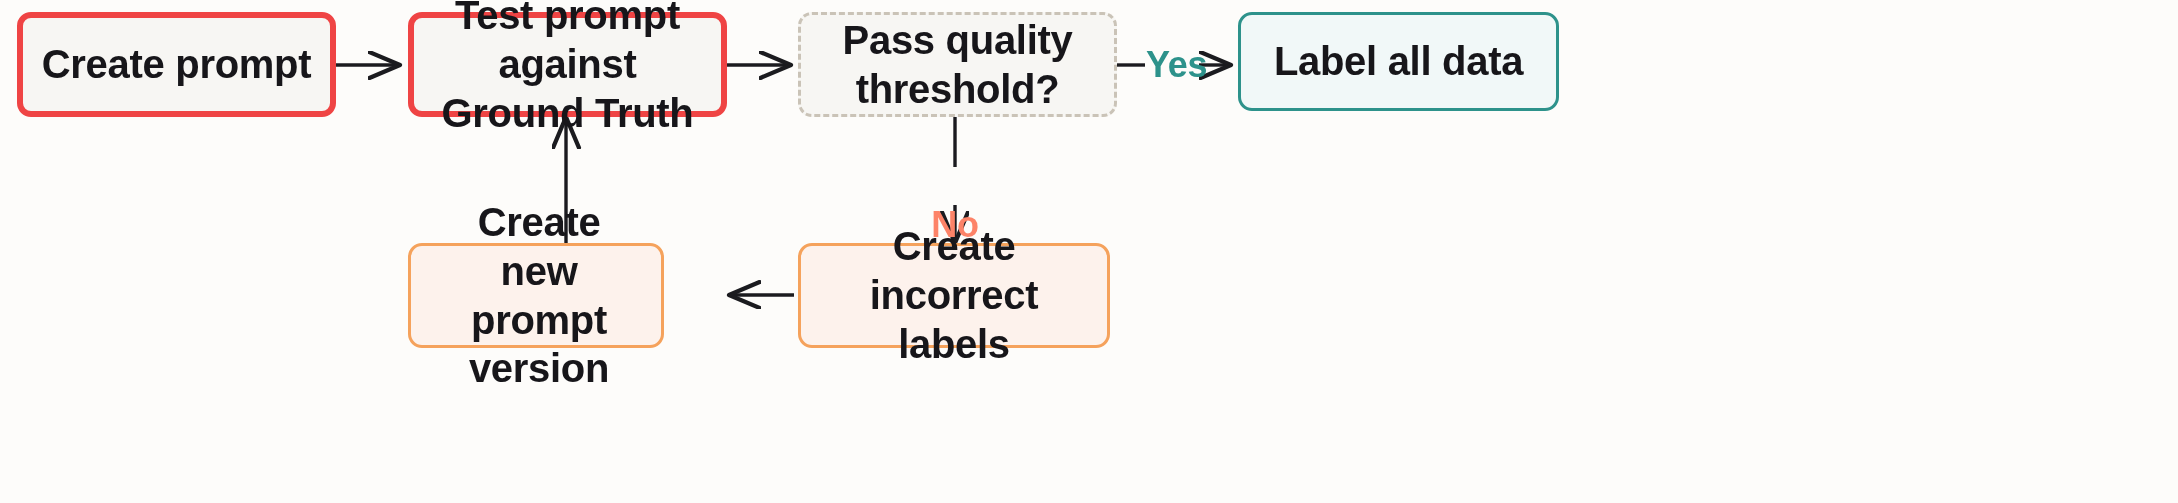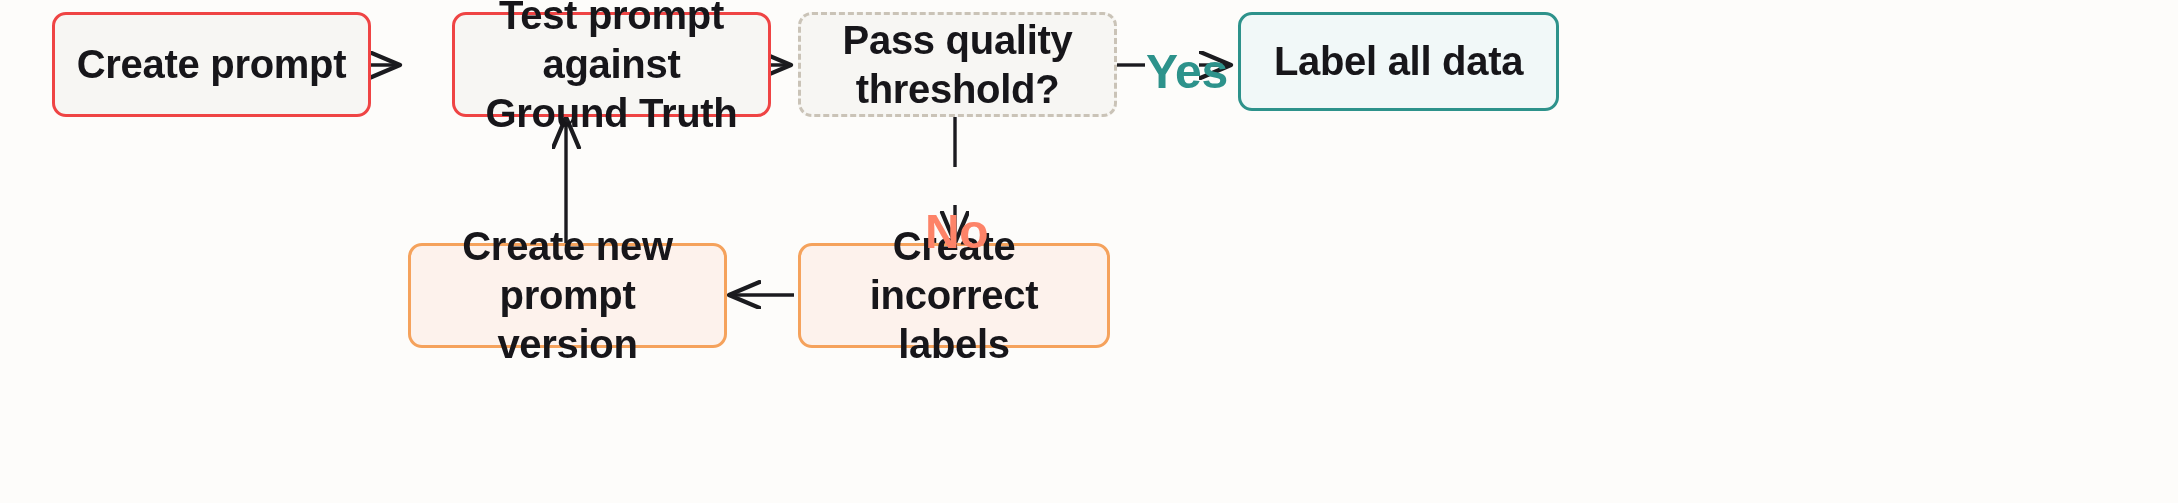--- a/index.html
+++ b/index.html
@@ -33,22 +33,21 @@
     letter-spacing: -0.3px;
     color: #17161a;
     padding: 6px 18px;
   }
 
   .node-text { display: block; white-space: pre-line; }
 
   
   .node.neutral {
     background: #f7f6f3;
-    border: 3px solid #ef4444;
-    margin-left: 44px;
+    border: 6px solid #ef4444;
   }
   .node.decision {
     background: #f7f6f3;
     border: 3px dashed #cac3b7;
   }
   .node.success {
     background: #f1f8f8;
     border: 3px solid #2d928b;
   }
   .node.warn {
@@ -67,21 +66,21 @@
   }
   .edge-line {
     stroke: #1b1b1f;
     stroke-width: 3.4;
     fill: none;
   }
 
   
   .edge-label {
     position: absolute;
-    font-size: 48px;
+    font-size: 36px;
     font-weight: 700;
     letter-spacing: -0.3px;
     white-space: nowrap;
   }
   .edge-label.yes { color: #2d928b; }
   .edge-label.no  { color: #fd8368; margin-top: 36px; }
 </style>
 </head>
 <body>
 
@@ -114,21 +113,21 @@
 
     <g>
       <line class="edge-line" x1="794" y1="295" x2="729" y2="295" marker-end="url(#arrowhead)"></line>
     </g>
 
     <g>
       <line class="edge-line" x1="566" y1="244" x2="566" y2="117" marker-end="url(#arrowhead)"></line>
     </g>
   </svg>
 
-  <div class="node neutral" style="left:8px; top:12px; width:319px; height:105px;">
+  <div class="node neutral" style="left:17px; top:12px; width:319px; height:105px;">
     <span class="node-text">Create prompt</span>
   </div>
 
   <div class="node neutral" style="left:408px; top:12px; width:319px; height:105px;">
     <span class="node-text">Test prompt against
 Ground Truth</span>
   </div>
 
   <div class="node decision" style="left:798px; top:12px; width:319px; height:105px;">
     <span class="node-text">Pass quality
@@ -137,21 +136,21 @@
 
   <div class="node success" style="left:1238px; top:12px; width:321px; height:99px;">
     <span class="node-text">Label all data</span>
   </div>
 
   <div class="node warn" style="left:798px; top:243px; width:312px; height:105px;">
     <span class="node-text">Create incorrect
 labels</span>
   </div>
 
-  <div class="node warn" style="left:408px; top:243px; width:319px; height:105px;">
+  <div class="node warn" style="left:408px; top:243px; width:256px; height:105px;padding-left:24px;">
     <span class="node-text">Create new
 prompt version</span>
   </div>
 
   <div class="edge-label yes" style="left:1146px; top:44px; width:54px; text-align:center;">
     <span>Yes</span>
   </div>
 
   <div class="edge-label no" style="left:925px; top:168px; width:60px; text-align:center;">
     <span>No</span>

